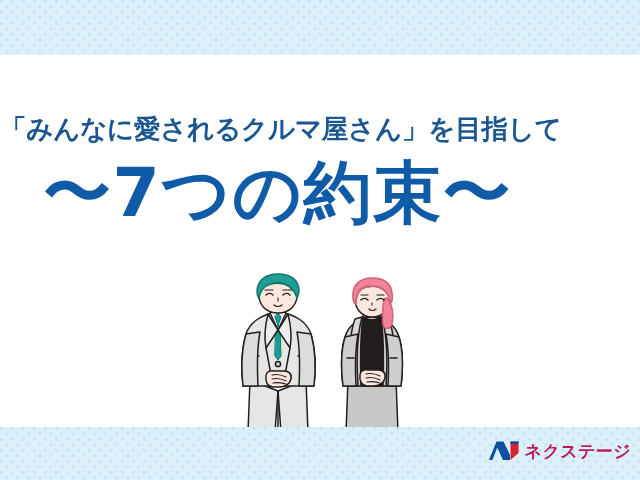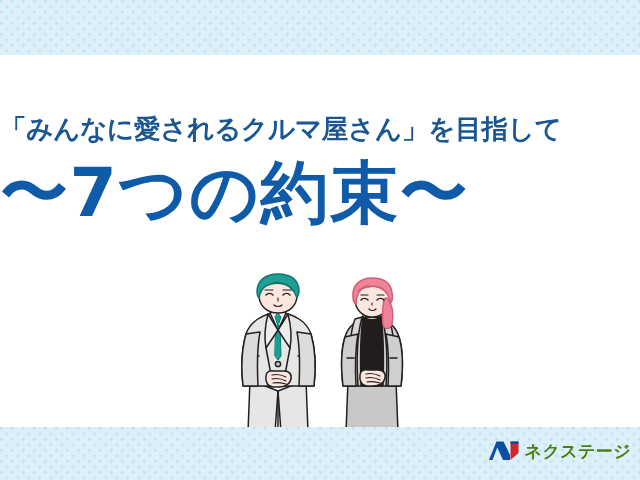--- a/index.html
+++ b/index.html
@@ -41,21 +41,21 @@
     top: 427px;
     height: 53px;
   }
 
   
   #headline-block {
     position: absolute;
     top: 112px;
     left: 0;
     width: 512px;
-    text-align: left;
+    text-align: right;
   }
   #headline-primary {
     font-family: "DejaVu Sans", "Liberation Sans", sans-serif;
     font-size: 26.5px;
     font-weight: 700;
     letter-spacing: -0.2px;
     color: #1a5691;
     line-height: 1.25;
     white-space: nowrap;
   }
@@ -92,21 +92,21 @@
     gap: 6px;
   }
   #logo-mark {
     display: block;
   }
   #logo-wordmark {
     font-family: "DejaVu Sans", "Liberation Sans", sans-serif;
     font-size: 17px;
     font-weight: 700;
     letter-spacing: 0.4px;
-    color: #4d7c0f;
+    color: #be185d;
     line-height: 1;
     white-space: nowrap;
   }
 </style>
 </head>
 <body>
 
 <div id="banner">
 
   <div id="band-top" class="dot-band"></div>

